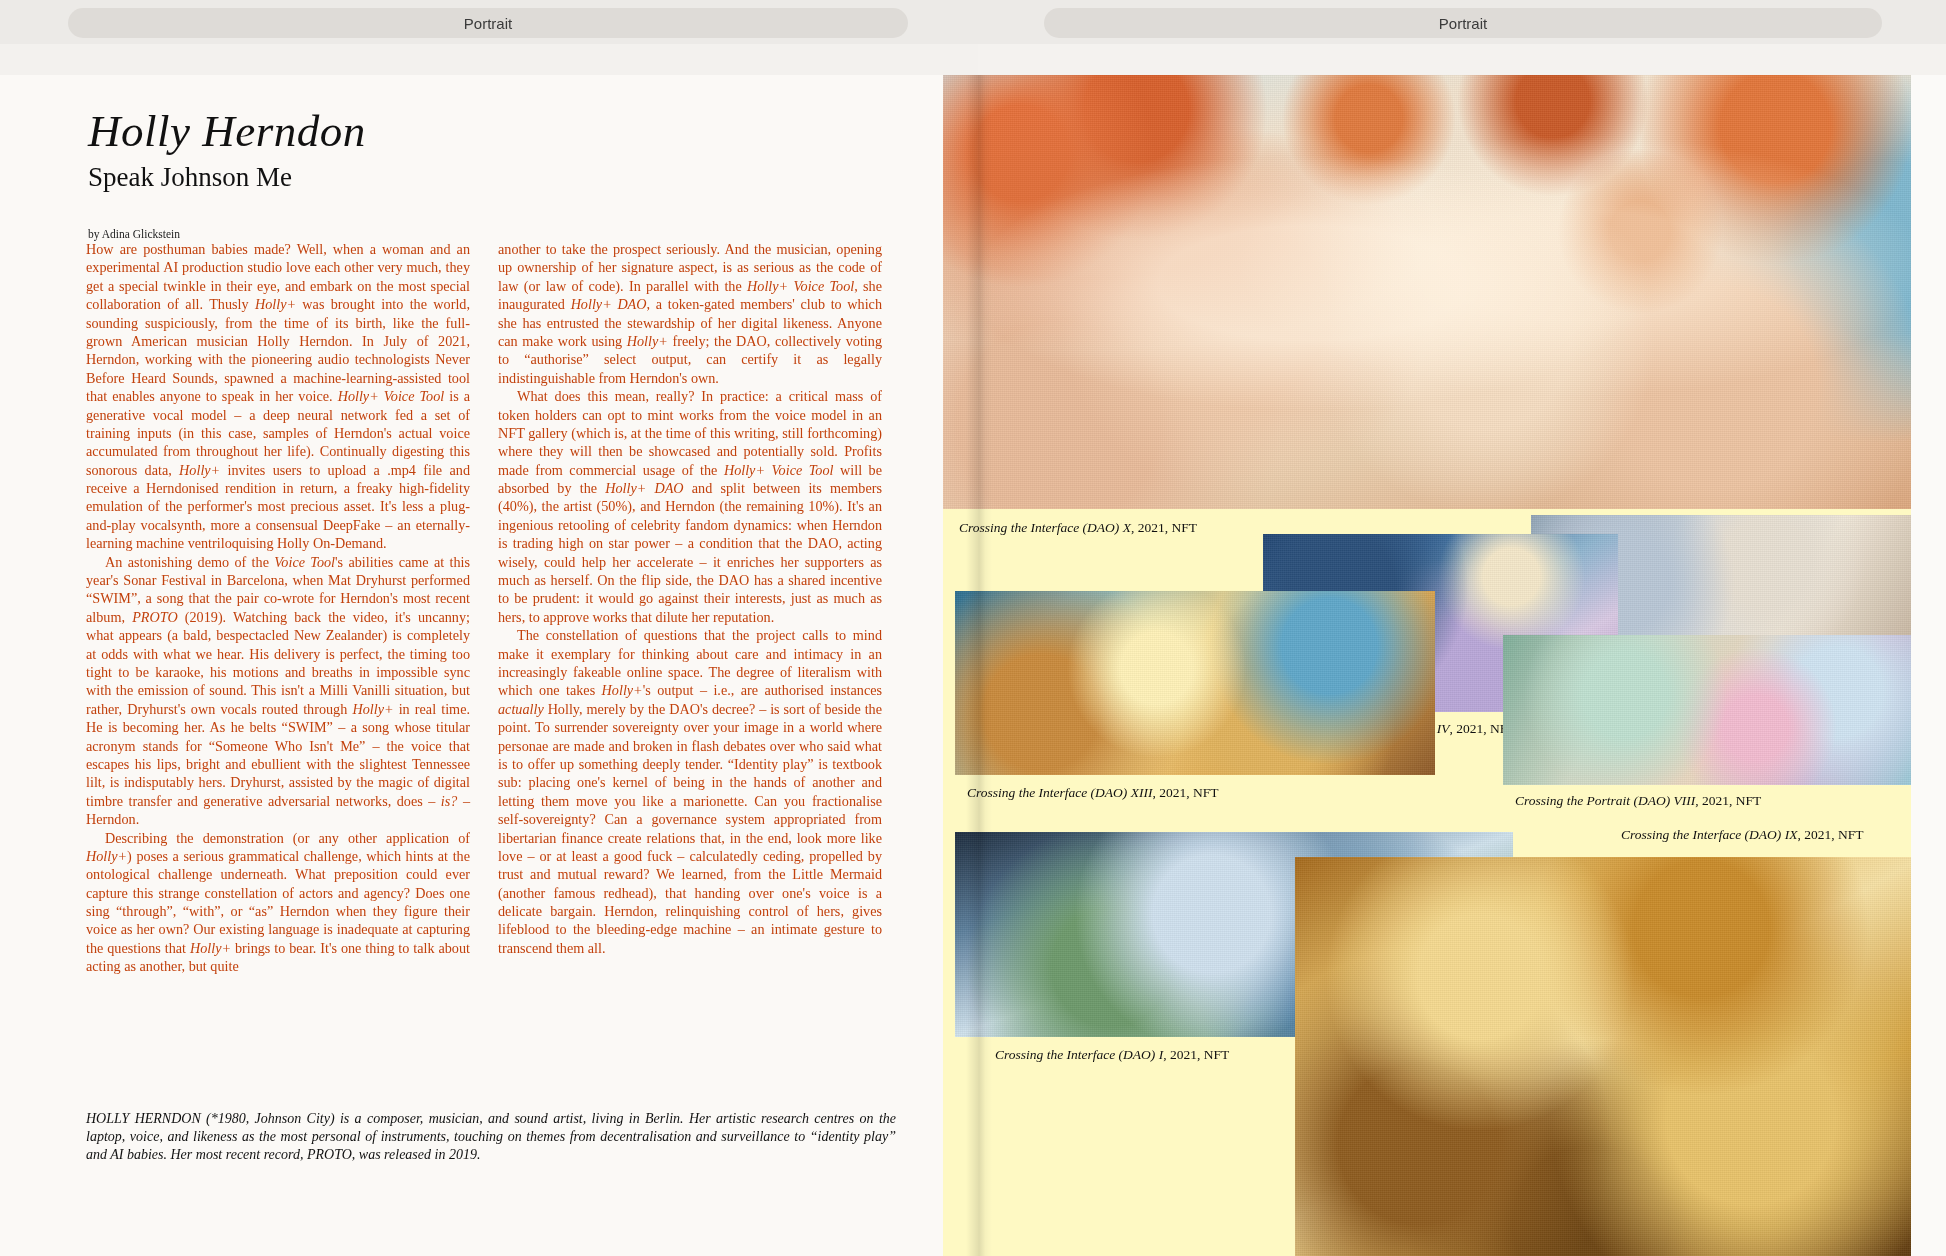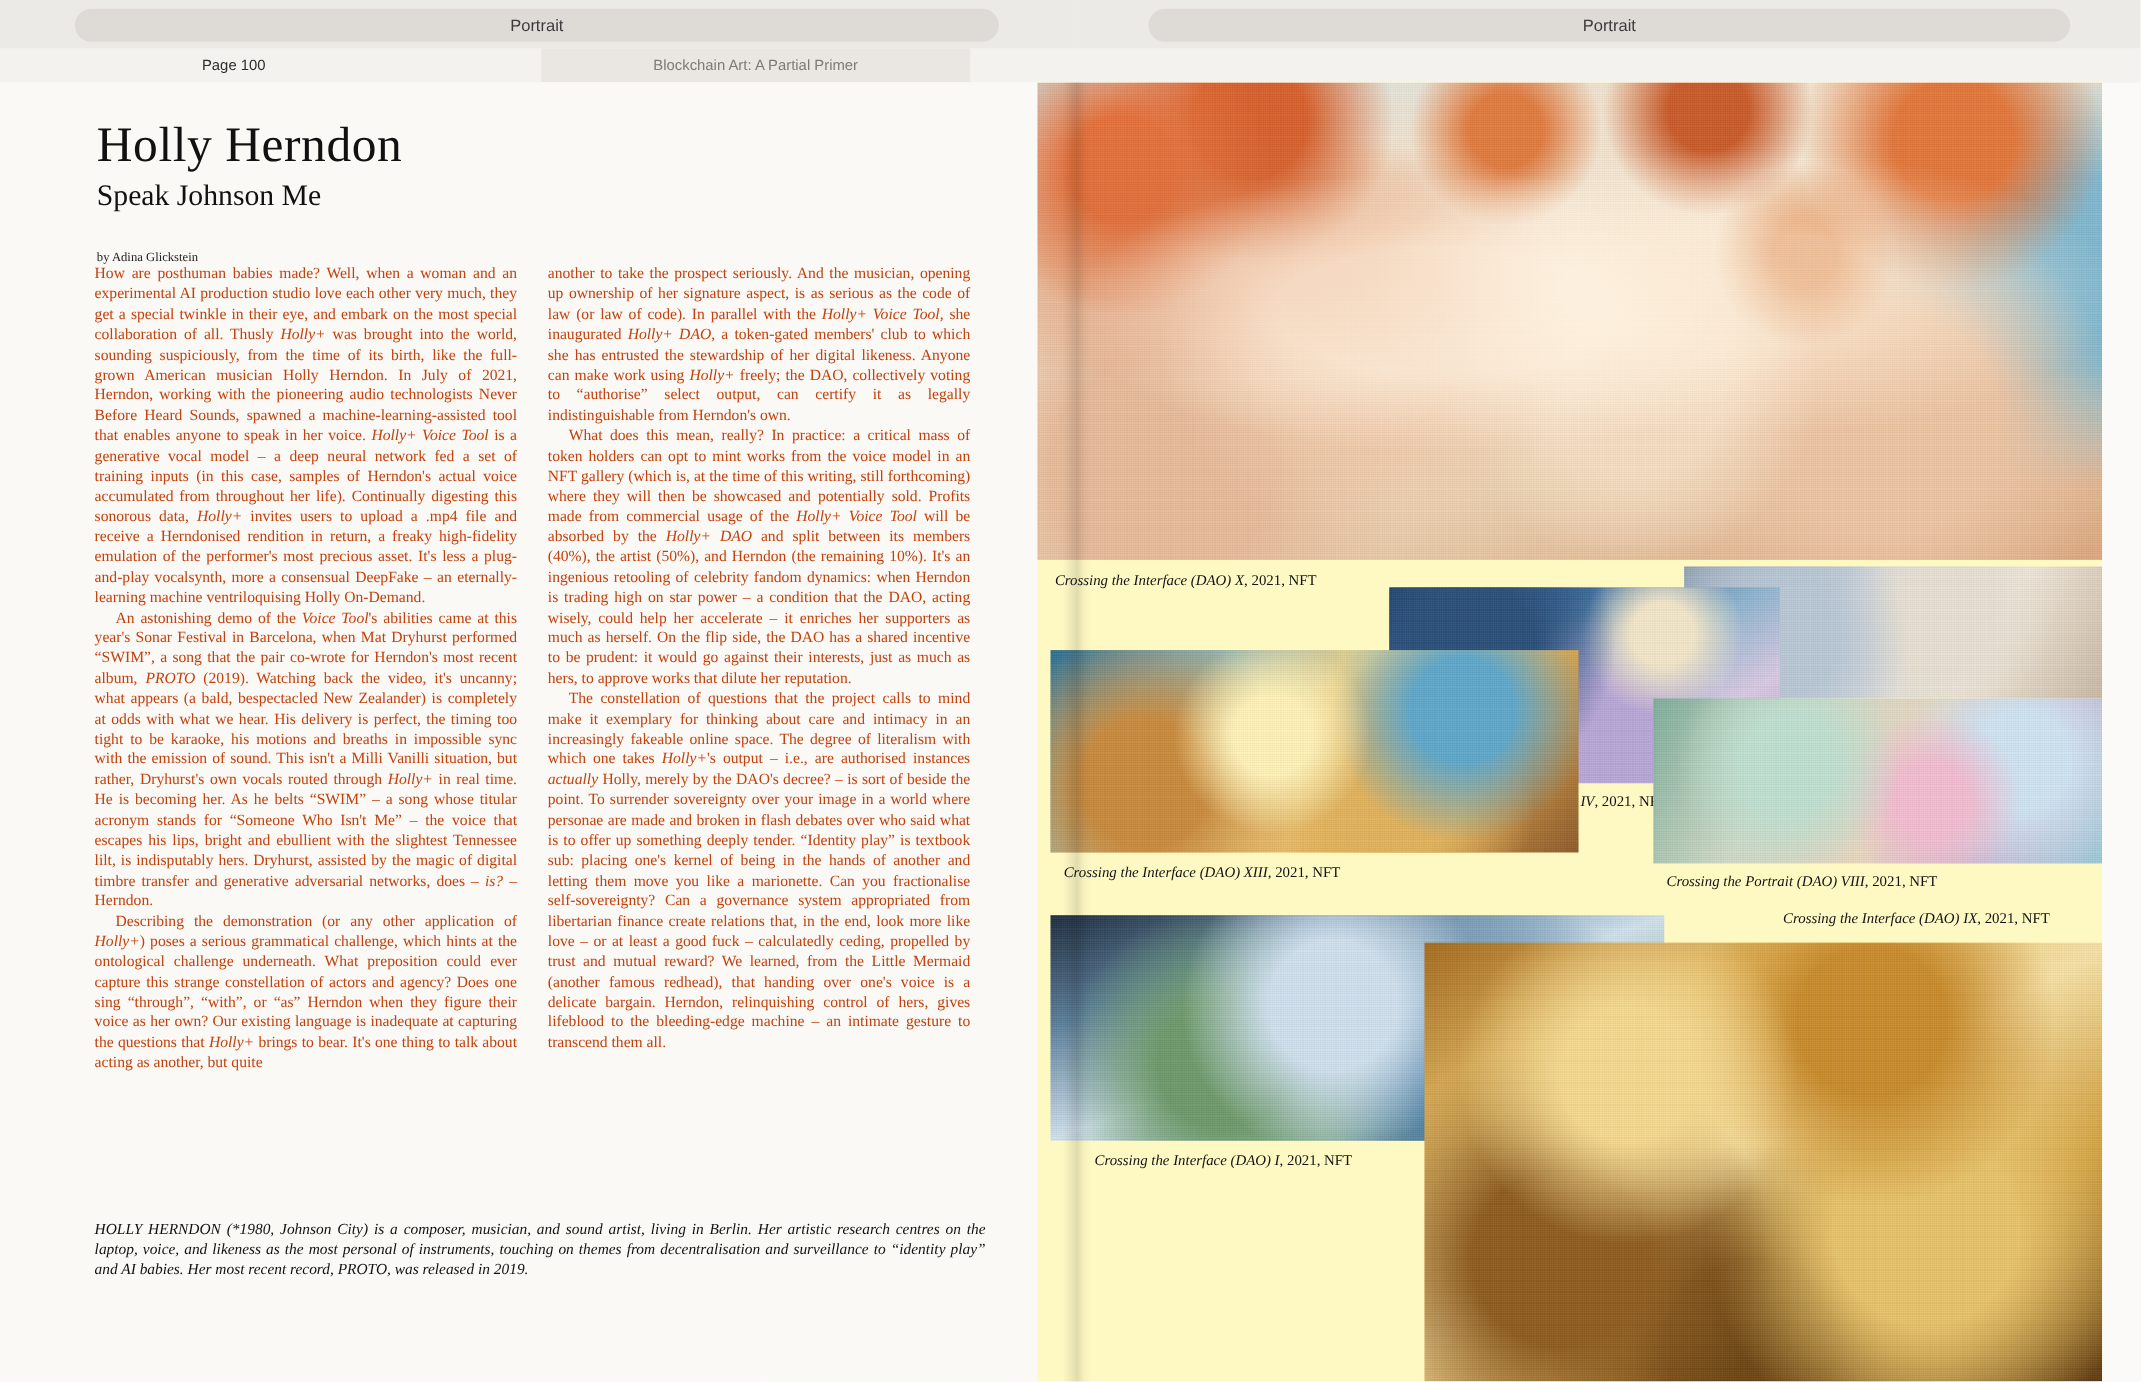--- a/index.html
+++ b/index.html
@@ -81,20 +81,21 @@
   .leftpage {
     position: absolute;
     top: 0; left: 0; width: 978px; height: 1181px;
     background: #fbf9f6;
     padding: 0;
   }
   .title {
     position: absolute;
     left: 88px; top: 30px;
     font-family: "Liberation Serif", serif;
+    font-style: italic;
     font-size: 45px;
     letter-spacing: 0.5px;
     color: #111;
   }
   .subtitle {
     position: absolute;
     left: 88px; top: 87px;
     font-family: "Liberation Serif", serif;
     font-size: 27px;
     color: #111;
@@ -273,24 +274,20 @@
 
 <div id="page">
 
   <div class="tabbar left">
     <div class="tabpill">Portrait</div>
   </div>
   <div class="tabbar right">
     <div class="tabpill">Portrait</div>
   </div>
 
-  <div class="navrow left">
-    <div class="navitem active" id="nav-page-100">Page 100</div>
-    <div class="navitem shaded" id="nav-primer">Blockchain Art: A Partial Primer</div>
-  </div>
   <div class="navrow right">
     
     
   </div>
 
   <div class="spread">
 
     <div class="leftpage">
       <div class="title">Holly Herndon</div>
       <div class="subtitle">Speak Johnson Me</div>

